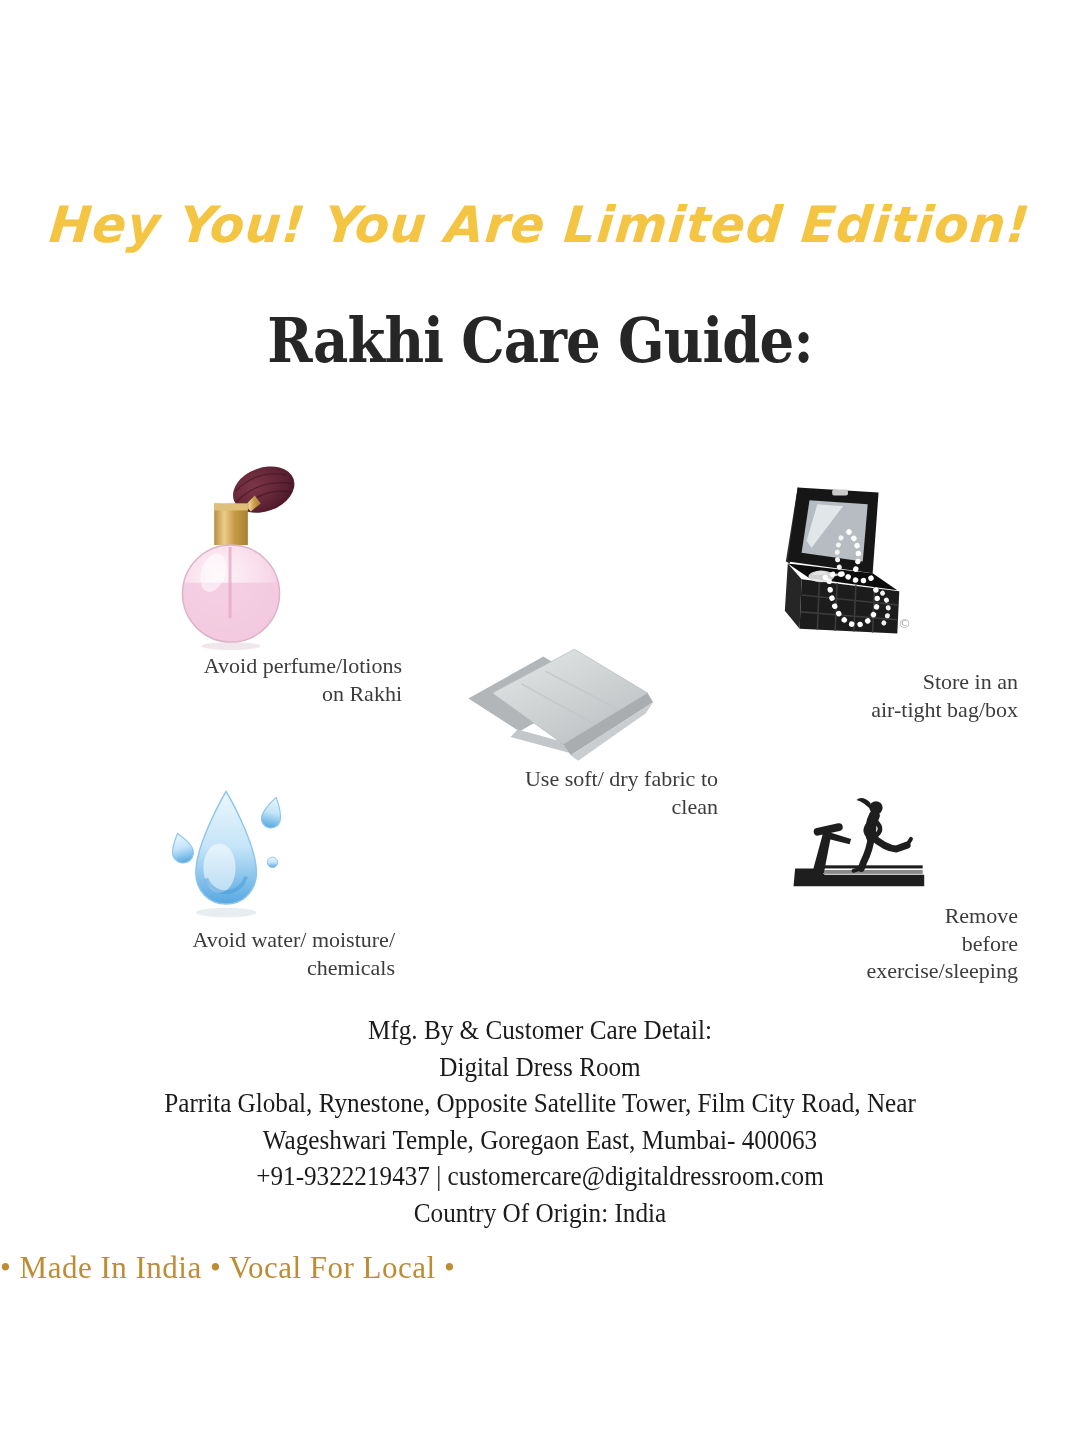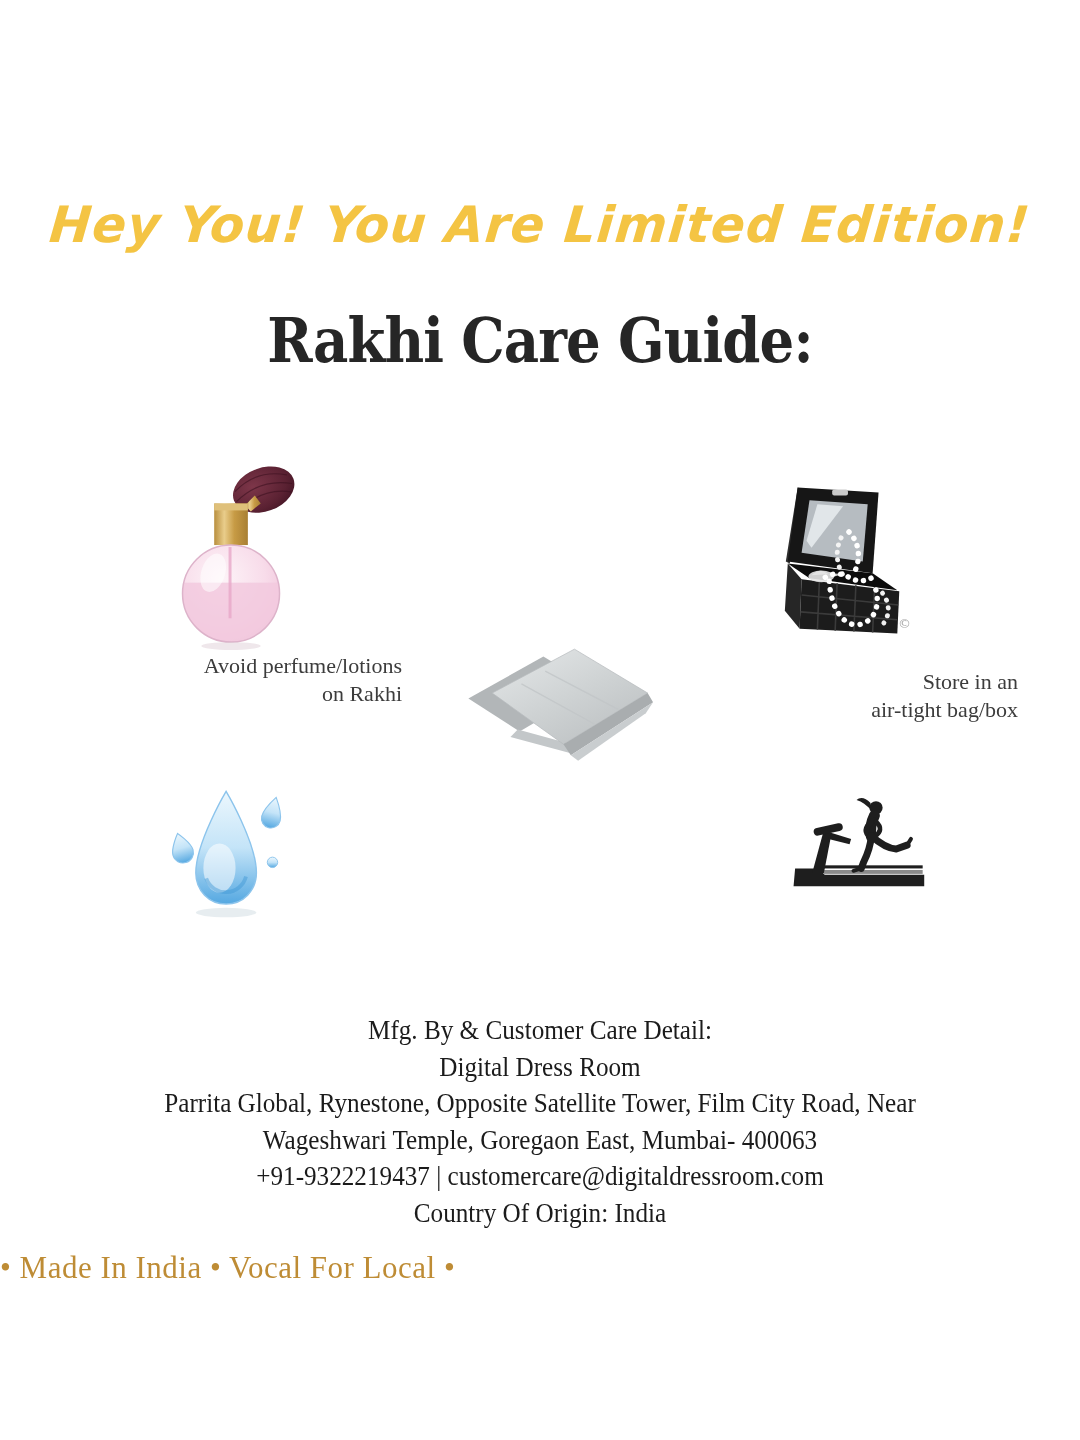--- a/index.html
+++ b/index.html
@@ -116,40 +116,44 @@
         </linearGradient>
       </defs>
       <polygon points="12,64 94,18 150,52 68,100" fill="#b2b6b8"></polygon>
       <polygon points="66,98 118,112 124,124 58,106" fill="#c3c7c9"></polygon>
       <polygon points="38,58 128,10 208,58 116,114" fill="url(#fg)" stroke="#b7bbbd" stroke-width="0.8"></polygon>
       <path d="M70,48 L150,92 M96,34 L176,76" stroke="#c2c6c8" stroke-width="1.6" opacity="0.8"></path>
       <polygon points="116,114 208,58 214,68 124,126" fill="#a9adaf"></polygon>
       <polygon points="124,126 214,68 206,80 132,132" fill="#c9cdcf"></polygon>
     </svg>
   </div>
+  <div class="caption" style="left:398px;top:765px;width:320px;">Use soft/ dry fabric to
+clean</div>
 
   <div class="icon" style="left:150px;top:780px;width:156px;height:142px;">
     <svg viewBox="0 0 160 150">
       <defs>
         <linearGradient id="wg" x1="0" y1="0" x2="0" y2="1">
           <stop offset="0%" stop-color="#ecf7fd"></stop>
             <stop offset="50%" stop-color="#c4e4f8"></stop>
           <stop offset="100%" stop-color="#55a8e1"></stop>
         </linearGradient>
       </defs>
       <ellipse cx="78" cy="140" rx="32" ry="5" fill="#9fb6c4" opacity="0.25"></ellipse>
       <path d="M78,12 C78,12 46,66 46,98 C46,117 60,131 78,131 C96,131 110,117 110,98 C110,66 78,12 78,12 Z" fill="url(#wg)" stroke="#8cc4ec" stroke-width="1.5"></path>
       <ellipse cx="71" cy="93" rx="17" ry="26" fill="#ffffff" opacity="0.55"></ellipse>
       <path d="M56,103 a23,23 0 0 0 44,-2" stroke="#playful" fill="none"></path>
       <path d="M57,104 a22,22 0 0 0 42,-2" stroke="#3f96d4" stroke-width="4" fill="none" opacity="0.45"></path>
       <path d="M128,18 C128,18 118,33 118,41 a10,10 0 0 0 20,0 C138,33 128,18 128,18 Z" fill="url(#wg)" stroke="#8cc4ec" stroke-width="1.2" transform="rotate(14 128 30)"></path>
       <path d="M30,56 C30,56 19,69 19,77 a11,11 0 0 0 22,0 C41,69 30,56 30,56 Z" fill="url(#wg)" stroke="#8cc4ec" stroke-width="1.2" transform="rotate(-16 30 68)"></path>
       <circle cx="127" cy="87" r="5.5" fill="url(#wg)" stroke="#8cc4ec" stroke-width="1"></circle>
     </svg>
   </div>
+  <div class="caption" style="left:35px;top:926px;width:360px;">Avoid water/ moisture/
+chemicals</div>
 
   <div class="icon" style="left:792px;top:786px;width:140px;height:112px;">
     <svg viewBox="0 0 180 140">
       <g fill="#1e1e1e" stroke="#1e1e1e" stroke-linecap="round" stroke-linejoin="round">
         <polygon points="4,104 34,104 42,112 170,112 170,127 2,127" stroke="none"></polygon>
         <rect x="40" y="106" width="128" height="5" fill="#8a8a8a" stroke="none"></rect>
         <rect x="38" y="100" width="130" height="4" stroke="none"></rect>
         <polygon points="26,110 40,58 51,58 41,110" stroke="none"></polygon>
         <g transform="rotate(-12 46 56)">
           <rect x="28" y="49" width="38" height="10" rx="5" stroke="none"></rect>
@@ -160,20 +164,23 @@
         <path d="M106,36 C101,46 100,54 102,63" fill="none" stroke-width="14"></path>
         <path d="M105,42 C95,49 93,56 98,61" fill="none" stroke-width="7"></path>
         <path d="M108,44 C116,51 114,58 107,62" fill="none" stroke-width="6"></path>
         <path d="M102,62 C101,75 97,86 92,96 L89,104" fill="none" stroke-width="9"></path>
         <path d="M89,104 L79,107" fill="none" stroke-width="5"></path>
         <path d="M102,62 C112,71 122,78 134,79 L148,74" fill="none" stroke-width="9"></path>
         <path d="M148,74 L153,66" fill="none" stroke-width="5"></path>
       </g>
     </svg>
   </div>
+  <div class="caption" style="left:698px;top:902px;width:320px;">Remove
+before
+exercise/sleeping</div>
 
   <div class="watermark">©</div>
 
   <div class="footer">
     <div class="footer-line">Mfg. By &amp; Customer Care Detail:</div>
     <div class="footer-line">Digital Dress Room</div>
     <div class="footer-line">Parrita Global, Rynestone, Opposite Satellite Tower, Film City Road, Near</div>
     <div class="footer-line">Wageshwari Temple, Goregaon East, Mumbai- 400063</div>
     <div class="footer-line">+91-9322219437 | customercare@digitaldressroom.com</div>
     <div class="footer-line">Country Of Origin: India</div>

